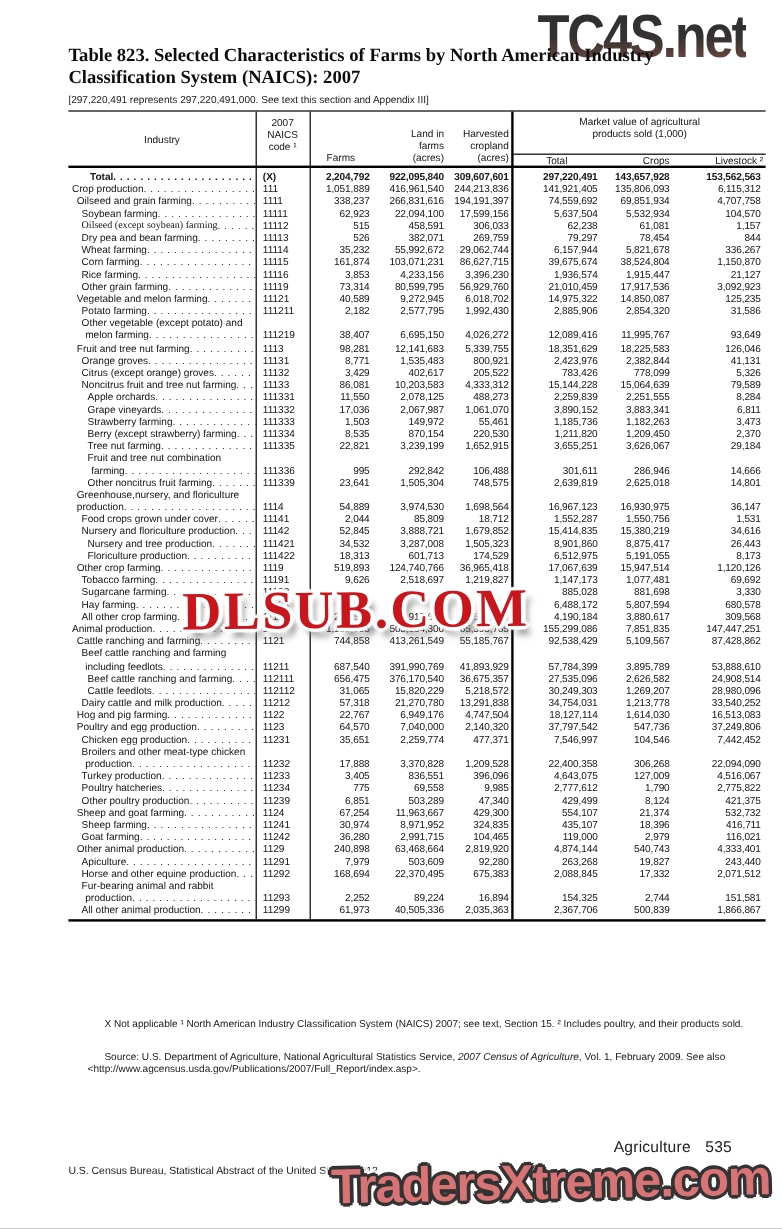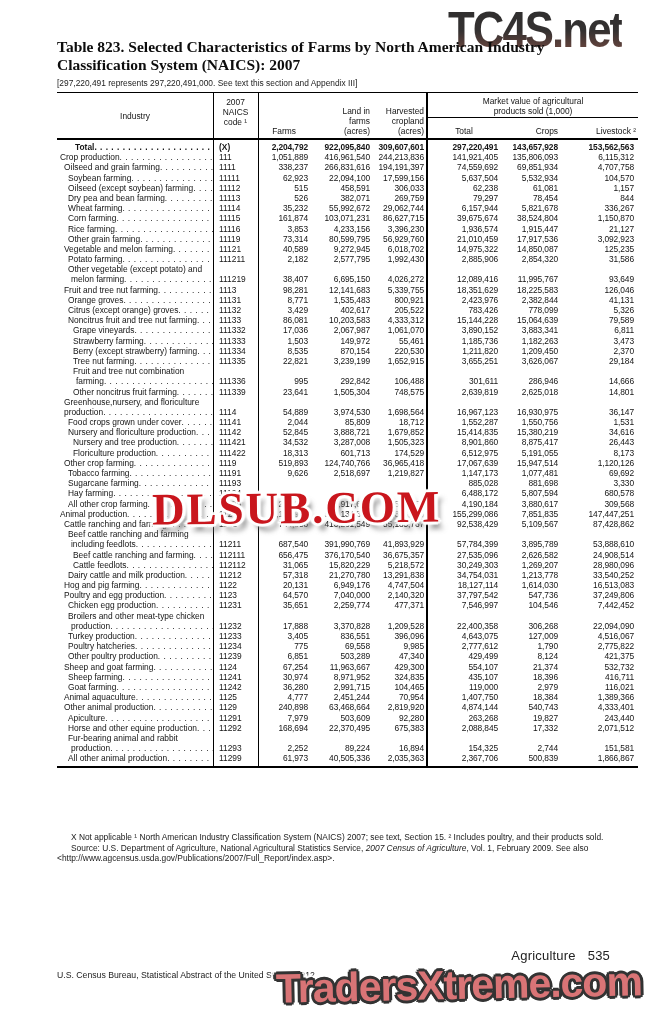--- a/index.html
+++ b/index.html
@@ -41,42 +41,42 @@
   .vr{position:absolute;top:0;bottom:0;width:1px;background:#000;}
   .vr1{left:156px}.vr2{left:201px}
   .vr3{left:369px;width:2px}
   .thead{display:flex;height:45px;border-bottom:2px solid #000;line-height:10px;}
   .h-ind{flex:0 0 156px;display:flex;align-items:center;justify-content:center;}
   .h-naics{flex:0 0 45px;text-align:center;padding-top:4px;}
   .h-farms{flex:0 0 52px;display:flex;align-items:flex-end;justify-content:center;padding-bottom:2px;box-sizing:border-box;}
   .h-land{flex:0 0 62px;display:flex;flex-direction:column;justify-content:flex-end;text-align:right;padding:0 2px 2px 0;box-sizing:border-box;}
   .h-harv{flex:0 0 54px;display:flex;flex-direction:column;justify-content:flex-end;text-align:right;padding:0 2px 2px 0;box-sizing:border-box;}
   .h-mkt{flex:0 0 212px;display:flex;flex-direction:column;box-sizing:border-box;padding-left:2px;}
-  .mk-top{text-align:center;padding-top:3px;border-bottom:1px solid #000;padding-bottom:1px;}
+  .mk-top{text-align:center;padding-top:3px;border-bottom:1px solid #000;padding-bottom:12px;}
   .mk-cols{display:flex;flex:1;align-items:flex-end;padding-bottom:2px;}
   .mk-t{flex:0 0 72px;text-align:center;}
   .mk-c{flex:0 0 60px;text-align:right;padding-right:2px;box-sizing:border-box;}
   .mk-l{flex:0 0 78px;text-align:right;padding-right:2px;box-sizing:border-box;}
 
   .tbody{padding:2px 0 3px;}
   .trow.gap{margin-top:0;}
   .trow.bo{font-weight:bold;}
   .line{display:flex;height:10.2px;line-height:10.2px;overflow:visible;}
   .c-ind{flex:0 0 156px;display:flex;overflow:hidden;box-sizing:border-box;}
   .lbl{white-space:nowrap;}
   .lead{flex:1 1 auto;overflow:hidden;white-space:nowrap;}
   .lead::after{content:" . . . . . . . . . . . . . . . . . . . . . . . . . . . . . . . . . . . . . . . . . . . .";letter-spacing:.5px;}
   .c-code{flex:0 0 45px;padding-left:6px;box-sizing:border-box;white-space:nowrap;}
   .cnum{text-align:right;padding-right:2px;box-sizing:border-box;letter-spacing:-.1px;white-space:nowrap;}
   .c0{flex:0 0 52px}.c1{flex:0 0 62px}.c2{flex:0 0 54px}
   .c3{flex:0 0 74px}.c4{flex:0 0 60px}.c5{flex:0 0 76px}
 
   
   .fnotes{position:absolute;left:57px;top:832px;width:582px;font-size:8.4px;line-height:10.6px;color:#1a1a1a;z-index:2;}
-  .fnotes p{margin:0;text-indent:14px;}
+  .fnotes p{margin:16px;text-indent:14px;}
   .pagefoot{position:absolute;right:42px;top:948px;font-size:13px;letter-spacing:.2px;color:#222;z-index:2;}
   .pagefoot .num{margin-left:12px;}
   .bureau{position:absolute;left:57px;top:970px;font-size:8.7px;color:#222;z-index:2;}
 </style>
 </head>
 <body>
 
 <div class="page">
 
   <div class="wm-top">TC4S.net</div>
@@ -183,21 +183,21 @@
             <span class="cnum c1">22,094,100</span>
             <span class="cnum c2">17,599,156</span>
             <span class="cnum c3">5,637,504</span>
             <span class="cnum c4">5,532,934</span>
             <span class="cnum c5">104,570</span>
           </div>
         </div>
         <div class="trow">
           <div class="line">
             <span class="c-ind">
-              <span class="lbl" style="padding-left: 11px;">Oilseed (except soybean) farming</span>
+              <span class="lbl" style="padding-left: 11px; font-family: Liberation Serif, serif;">Oilseed (except soybean) farming</span>
               <span class="lead"></span>
             </span>
             <span class="c-code">11112</span>
             <span class="cnum c0">515</span>
             <span class="cnum c1">458,591</span>
             <span class="cnum c2">306,033</span>
             <span class="cnum c3">62,238</span>
             <span class="cnum c4">61,081</span>
             <span class="cnum c5">1,157</span>
           </div>
@@ -383,20 +383,35 @@
             <span class="cnum c1">10,203,583</span>
             <span class="cnum c2">4,333,312</span>
             <span class="cnum c3">15,144,228</span>
             <span class="cnum c4">15,064,639</span>
             <span class="cnum c5">79,589</span>
           </div>
         </div>
         <div class="trow">
           <div class="line">
             <span class="c-ind">
+              <span class="lbl" style="padding-left: 16px;">Apple orchards</span>
+              <span class="lead"></span>
+            </span>
+            <span class="c-code">111331</span>
+            <span class="cnum c0">11,550</span>
+            <span class="cnum c1">2,078,125</span>
+            <span class="cnum c2">488,273</span>
+            <span class="cnum c3">2,259,839</span>
+            <span class="cnum c4">2,251,555</span>
+            <span class="cnum c5">8,284</span>
+          </div>
+        </div>
+        <div class="trow">
+          <div class="line">
+            <span class="c-ind">
               <span class="lbl" style="padding-left: 16px;">Grape vineyards</span>
               <span class="lead"></span>
             </span>
             <span class="c-code">111332</span>
             <span class="cnum c0">17,036</span>
             <span class="cnum c1">2,067,987</span>
             <span class="cnum c2">1,061,070</span>
             <span class="cnum c3">3,890,152</span>
             <span class="cnum c4">3,883,341</span>
             <span class="cnum c5">6,811</span>
@@ -732,21 +747,21 @@
             <span class="cnum c5">33,540,252</span>
           </div>
         </div>
         <div class="trow gap">
           <div class="line">
             <span class="c-ind">
               <span class="lbl" style="padding-left: 7px;">Hog and pig farming</span>
               <span class="lead"></span>
             </span>
             <span class="c-code">1122</span>
-            <span class="cnum c0">20,131</span>
+            <span class="cnum c0">22,767</span>
             <span class="cnum c1">6,949,176</span>
             <span class="cnum c2">4,747,504</span>
             <span class="cnum c3">18,127,114</span>
             <span class="cnum c4">1,614,030</span>
             <span class="cnum c5">16,513,083</span>
           </div>
         </div>
         <div class="trow gap">
           <div class="line">
             <span class="c-ind">
@@ -883,35 +898,20 @@
             <span class="cnum c1">2,991,715</span>
             <span class="cnum c2">104,465</span>
             <span class="cnum c3">119,000</span>
             <span class="cnum c4">2,979</span>
             <span class="cnum c5">116,021</span>
           </div>
         </div>
         <div class="trow gap">
           <div class="line">
             <span class="c-ind">
-              <span class="lbl" style="padding-left: 7px;">Animal aquaculture</span>
-              <span class="lead"></span>
-            </span>
-            <span class="c-code">1125</span>
-            <span class="cnum c0">4,777</span>
-            <span class="cnum c1">2,451,244</span>
-            <span class="cnum c2">70,954</span>
-            <span class="cnum c3">1,407,750</span>
-            <span class="cnum c4">18,384</span>
-            <span class="cnum c5">1,389,366</span>
-          </div>
-        </div>
-        <div class="trow gap">
-          <div class="line">
-            <span class="c-ind">
               <span class="lbl" style="padding-left: 7px;">Other animal production</span>
               <span class="lead"></span>
             </span>
             <span class="c-code">1129</span>
             <span class="cnum c0">240,898</span>
             <span class="cnum c1">63,468,664</span>
             <span class="cnum c2">2,819,920</span>
             <span class="cnum c3">4,874,144</span>
             <span class="cnum c4">540,743</span>
             <span class="cnum c5">4,333,401</span>

